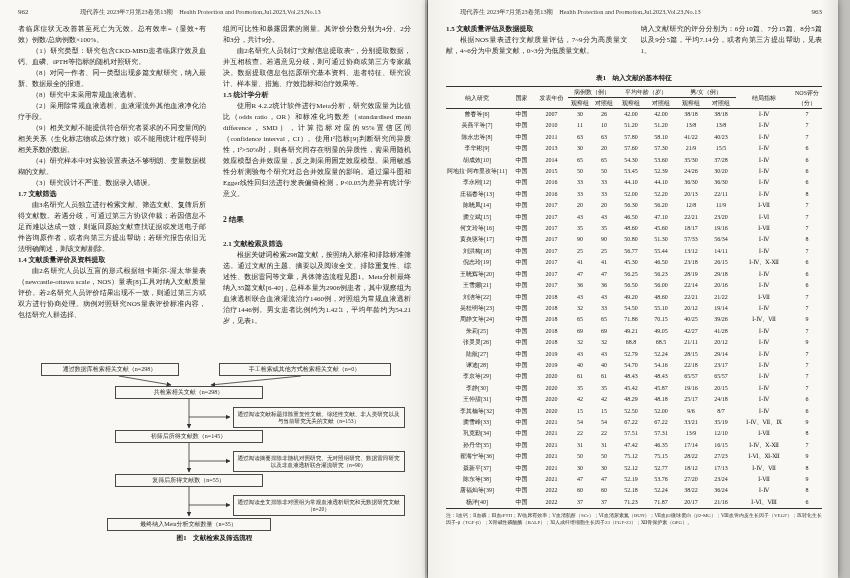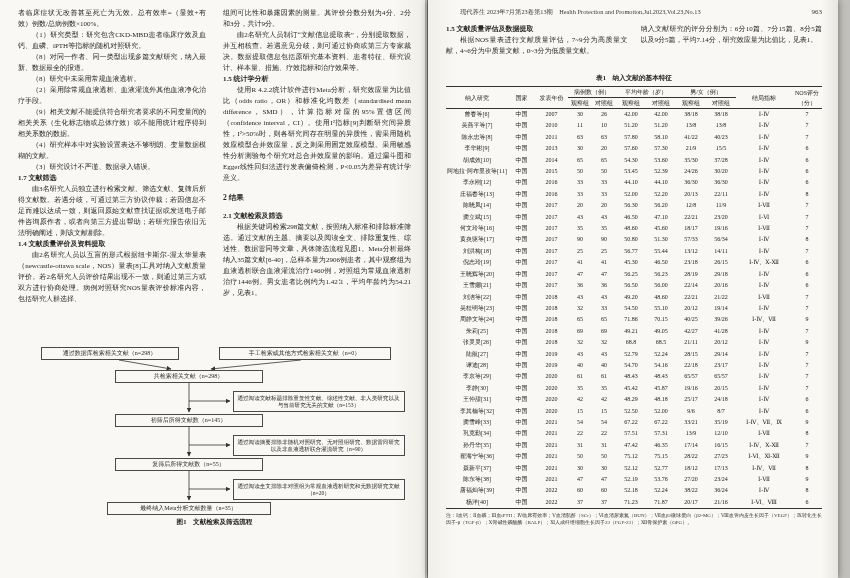--- a/index.html
+++ b/index.html
@@ -19,21 +19,21 @@
   .phead.lh .pnum{width:62px;}
   .phead.lh .jline{flex:1;text-align:left;}
   .phead.rh .jline{flex:1;text-align:left;padding-left:14px;}
   .phead.rh .pnum{}
 
   .cols{display:flex;gap:13px;}
   .col{flex:1;overflow:hidden;text-align:justify;font-size:7px;line-height:11px;color:#262626;}
   .col p{margin:0;}
   .col p.pi{text-indent:2em;}
   .col p.h{font-weight:bold;}
-  .col p.h2{font-weight:bold;font-size:7.5px;margin:8px 0;}
+  .col p.h2{font-weight:bold;font-size:7.5px;margin:14px 0;}
   .lcols{height:336px;gap:17px;}
   .rcols{height:47px;}
 
   
   .flow{position:relative;width:392px;height:186px;margin:3px auto 0 auto;}
   .flow svg{position:absolute;left:0;top:0;}
   .fbox{position:absolute;box-sizing:border-box;border:1px solid #4a4a4a;background:#faf8f4;
         display:flex;align-items:center;justify-content:center;text-align:center;
         font-size:5.6px;line-height:7px;color:#2a2a2a;padding:1px 2px;z-index:2;}
   .fbox.main{font-size:6px;}
@@ -51,20 +51,24 @@
   td.cname{line-height:10.5px;}
   .footnote{font-size:5px;line-height:7px;color:#333;margin-top:3px;text-align:justify;}
 </style>
 </head>
 <body>
 
 <div class="screen">
 
   <div class="page left">
     <div class="pgpad">
+      <div class="phead lh">
+        <span class="pnum">962</span>
+        <span class="jline">现代养生 2023年7月第23卷第13期　Health Protection and Promotion,Jul.2023,Vol.23,No.13</span>
+      </div>
       <div class="cols lcols">
         <div class="col">
             <p class="p">者临床症状无改善甚至死亡为无效。总有效率=（显效+有效）例数/总病例数×100%。</p>
             <p class="pi">（1）研究类型：研究包含CKD-MBD患者临床疗效及血钙、血磷、iPTH等指标的随机对照研究。</p>
             <p class="pi">（8）对同一作者、同一类型出现多篇文献研究，纳入最新、数据最全的报道。</p>
             <p class="pi">（8）研究中未采用常规血液透析。</p>
             <p class="pi">（2）采用除常规血液透析、血液灌流外其他血液净化治疗手段。</p>
             <p class="pi">（9）相关文献不能提供符合研究者要求的不同变量间的相关关系（生化标志物或总体疗效）或不能用统计程序得到相关系数的数据。</p>
             <p class="pi">（4）研究样本中对实验设置表达不够明朗、变量数据模糊的文献。</p>
             <p class="pi">（3）研究设计不严谨、数据录入错误。</p>
@@ -121,21 +125,21 @@
       <div class="phead rh">
         <span class="jline">现代养生 2023年7月第23卷第13期　Health Protection and Promotion,Jul.2023,Vol.23,No.13</span>
         <span class="pnum">963</span>
       </div>
       <div class="cols rcols">
         <div class="col">
             <p class="h">1.5 文献质量评估及数据提取</p>
             <p class="pi">根据NOS量表进行文献质量评估，7~9分为高质量文献，4~6分为中质量文献，0~3分为低质量文献。</p>
           </div>
         <div class="col">
-            <p class="p">纳入文献研究的评分分别为：6分10篇、7分15篇、8分5篇以及9分5篇，平均7.14分，研究效应量为比值比，见表1。</p>
+            <p class="p">纳入文献研究的评分分别为：6分10篇、7分15篇、8分5篇以及9分5篇，平均7.14分，或者向第三方提出帮助，见表1。</p>
           </div>
       </div>
 
       <div class="tbl-title">表1　纳入文献的基本特征</div>
 
       <table class="bt">
         <colgroup>
           <col style="width:62px">
             <col style="width:27px">
             <col style="width:33px">

